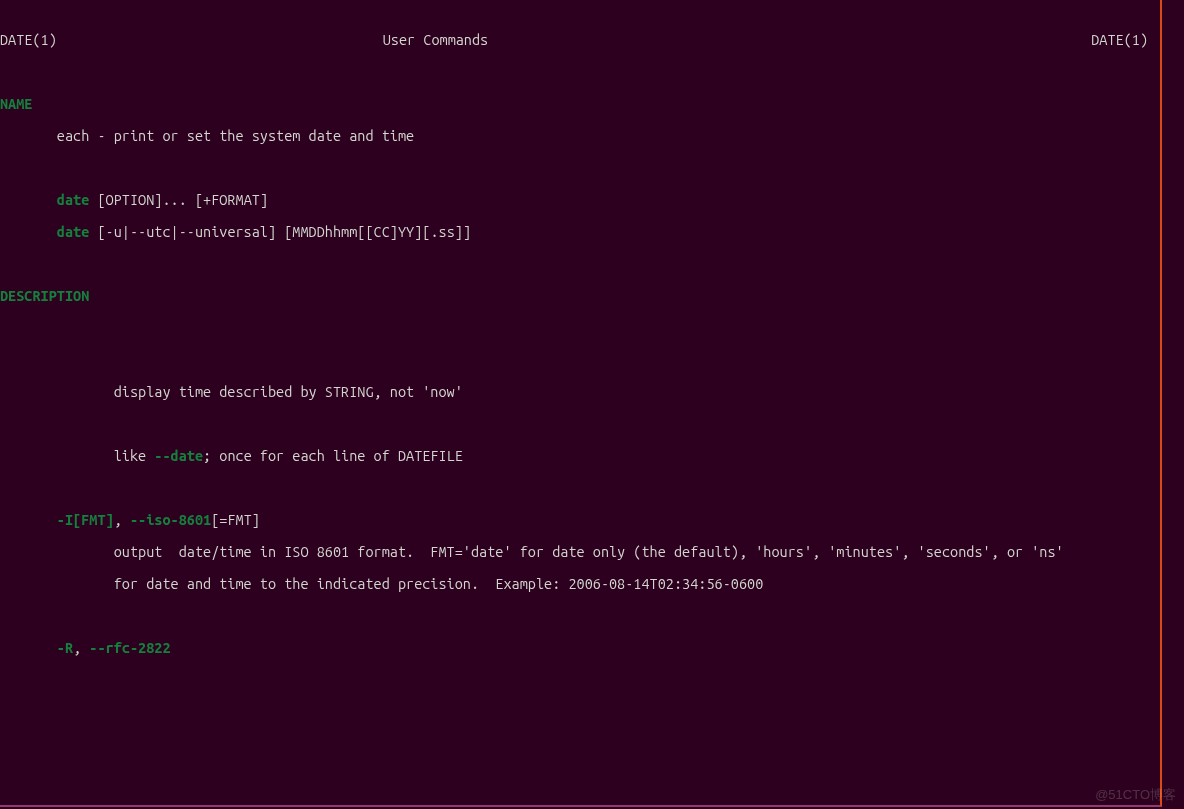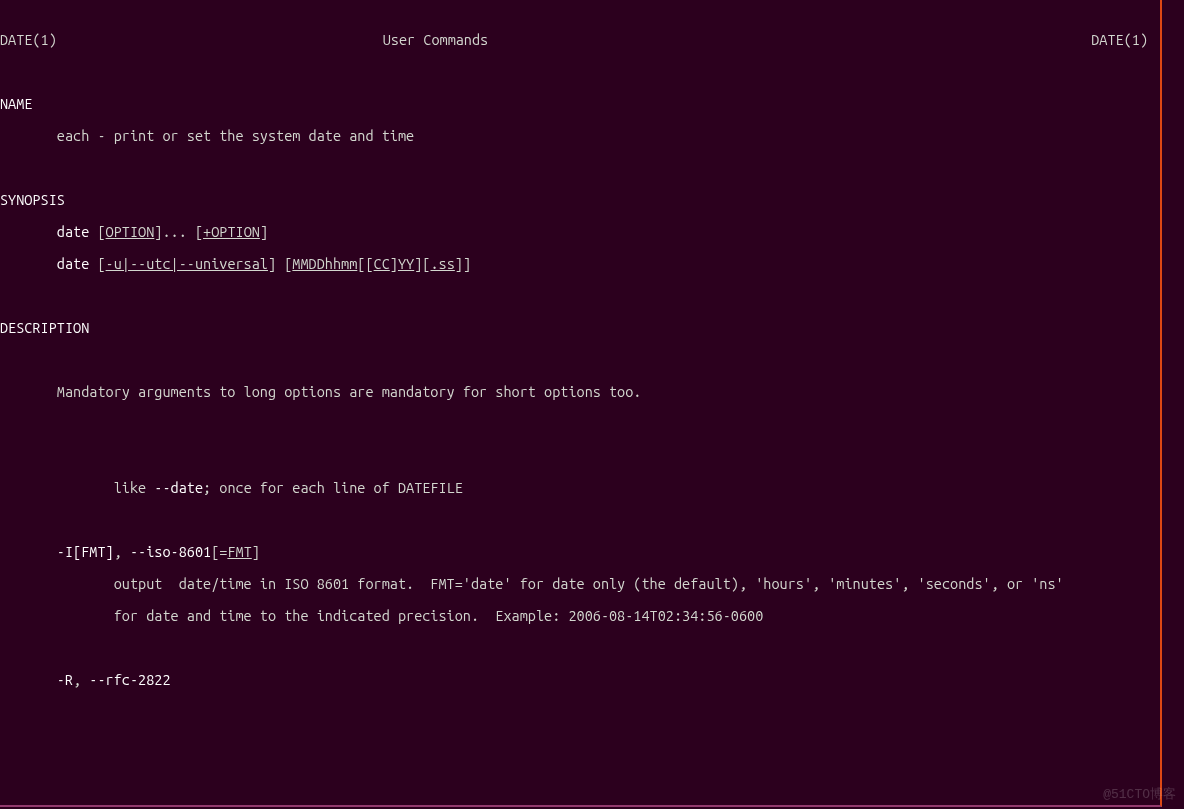--- a/index.html
+++ b/index.html
@@ -17,59 +17,58 @@
   }
   .terminal {
     width: 1160px;
     height: 805px;
     border-right: 2px solid #dd4814;
     border-bottom: 2px solid #933b6e;
     white-space: pre;
     position: relative;
   }
   .line { white-space: pre; height: 16px; }
-  .bold { font-weight: normal; color: #ffffff; }
-  .ul { text-decoration: underline; }
+  .bold { font-weight: bold; color: #15803d; }
+  .ul { }
   .header-row {
     display: flex;
     width: 100%;
     height: 16px;
   }
   .hleft { flex: 1; text-align: left; }
   .hcenter { flex: 1; text-align: left; }
   .hright { flex: 1; text-align: right; padding-right: 12px; }
   .watermark {
     position: absolute;
     right: 8px;
     bottom: 6px;
     color: rgba(255,255,255,0.18);
-    font-family: Liberation Mono, monospace;
+    font-family: Liberation Sans, sans-serif;
     font-size: 13px;
     text-decoration: none;
   }
   .content { padding-top: 0; }
 </style>
 </head>
 <body>
 
 <div class="terminal">
 <div class="content">
 <div class="header-row"><span class="hleft">DATE(1)</span><span class="hcenter">User Commands</span><span class="hright">DATE(1)</span></div>
 <div class="line"> </div>
 <div class="line"><span class="bold">NAME</span></div>
 <div class="line">       <span>each - print or set the system date and time</span></div>
 <div class="line"> </div>
-<div class="line"><span class="bold">SYNOPSIS</span></div>
-<div class="line">       <span class="bold">date</span> [<span class="ul">OPTION</span><span>]... [</span><span class="ul">+OPTION</span><span>]</span></div>
+<div class="line">       <span class="bold">date</span> [<span class="ul">OPTION</span><span>]... [</span><span class="ul">+FORMAT</span><span>]</span></div>
 <div class="line">       <span class="bold">date</span><span> [</span><span class="ul">-u|--utc|--universal</span><span>] [</span><span class="ul">MMDDhhmm</span><span>[[</span><span class="ul">CC</span><span>]</span><span class="ul">YY</span><span>][</span><span class="ul">.ss</span><span>]]</span></div>
 <div class="line"> </div>
 <div class="line"><span class="bold">DESCRIPTION</span></div>
 <div class="line"> </div>
-<div class="line">       <span>Mandatory arguments to long options are mandatory for short options too.</span></div>
 <div class="line"> </div>
+<div class="line">              <span>display time described by STRING, not 'now'</span></div>
 <div class="line"> </div>
 <div class="line">              <span>like </span><span class="bold">--date</span><span>; once for each line of DATEFILE</span></div>
 <div class="line"> </div>
 <div class="line">       <span class="bold">-I[FMT]</span><span>, </span><span class="bold">--iso-8601</span><span>[=</span><span class="ul">FMT</span><span>]</span></div>
 <div class="line">              <span>output  date/time in ISO 8601 format.  FMT='date' for date only (the default), 'hours', 'minutes', 'seconds', or 'ns'</span></div>
 <div class="line">              <span>for date and time to the indicated precision.  Example: 2006-08-14T02:34:56-0600</span></div>
 <div class="line"> </div>
 <div class="line">       <span class="bold">-R</span><span>, </span><span class="bold">--rfc-2822</span></div>
 
 

